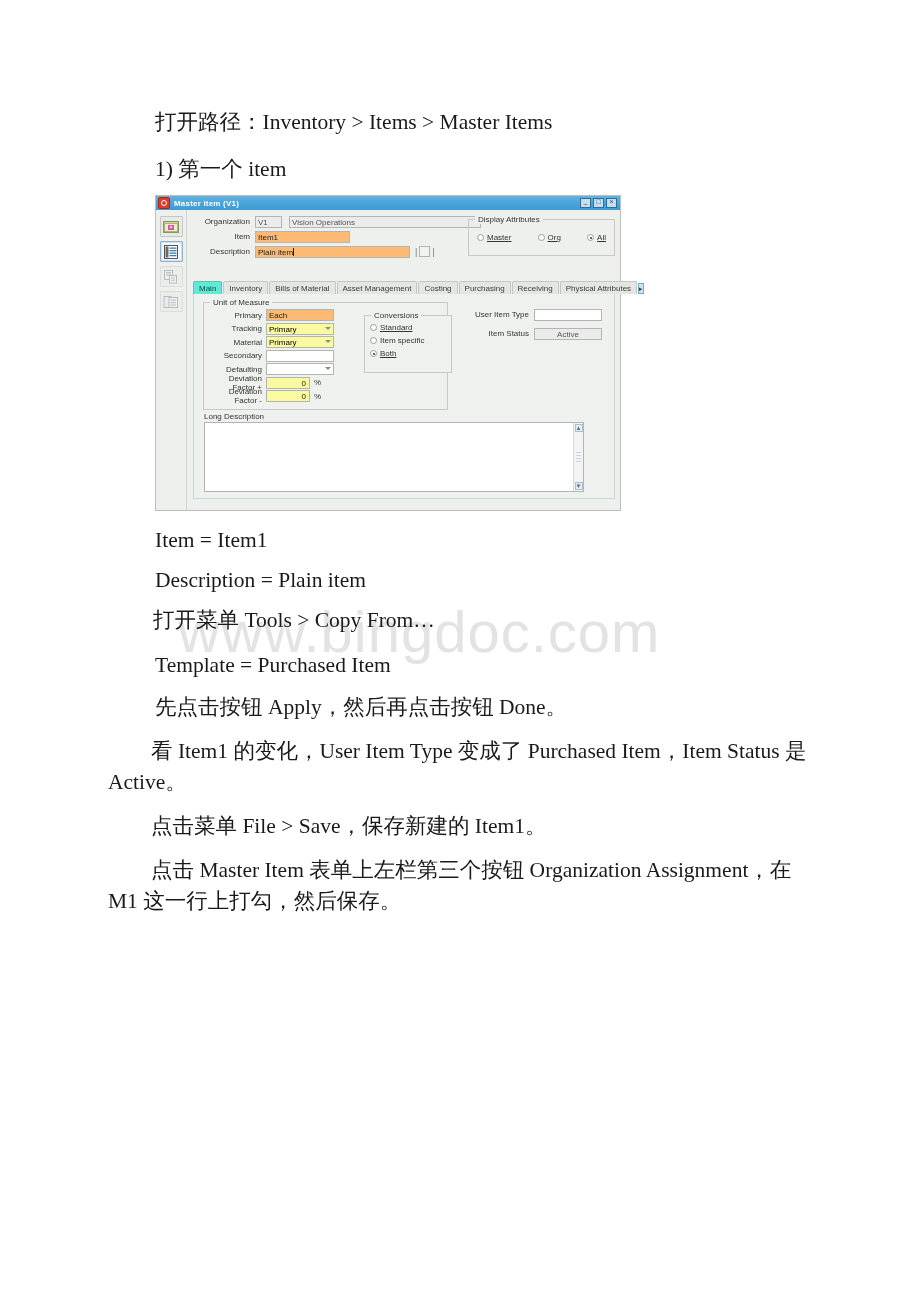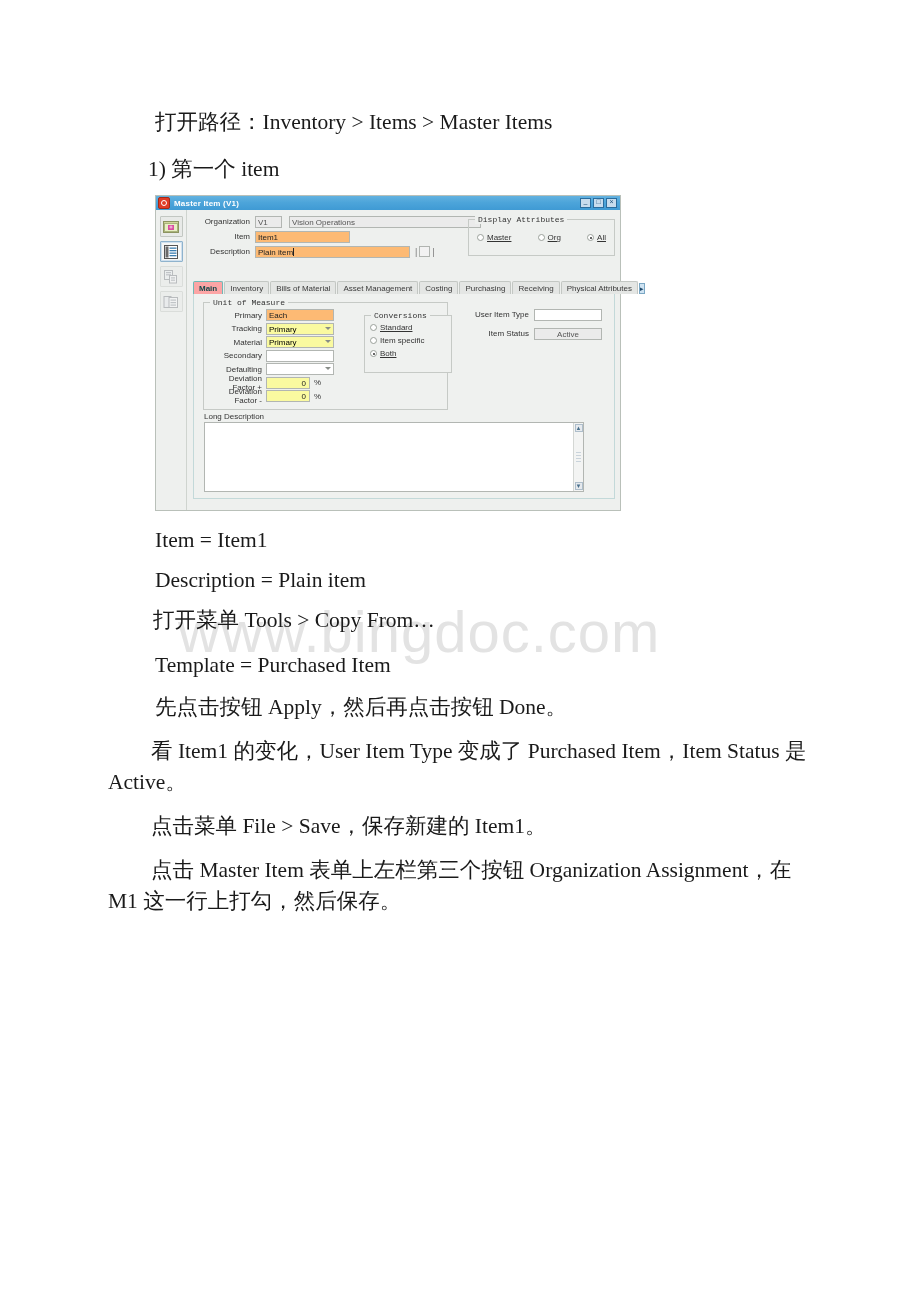--- a/index.html
+++ b/index.html
@@ -222,21 +222,20 @@
     box-sizing: border-box;
     background: transparent;
   }
   .group-title {
     position: absolute;
     top: -5px; left: 6px;
     background: #eef0ee;
     font-size: 8px;
     color: #333333;
     padding: 0 3px;
-    font-family: Liberation Mono, monospace;
   }
   .radio-row {
     display: flex;
     align-items: center;
     height: 100%;
     padding: 0 8px;
     box-sizing: border-box;
     gap: 0;
   }
   .radio-item {
@@ -284,24 +283,24 @@
     border-bottom: none;
     padding: 1px 5px 1px 5px;
     box-sizing: border-box;
     height: 13px;
     line-height: 11px;
     margin-right: 1px;
     border-radius: 2px 2px 0 0;
     white-space: nowrap;
   }
   .tab.active {
-    background: #fca5a5;
+    background: #5eead4;
     border-color: #6fb9b6;
     color: #13484a;
-    font-weight: bold;
+    font-weight: normal;
   }
   .tab-scroll {
     margin-left: auto;
     width: 13px; height: 11px;
     background: #cfe3f2;
     border: 1px solid #7aa7c4;
     box-sizing: border-box;
     font-size: 7px;
     color: #20496b;
     text-align: center;
@@ -467,21 +466,21 @@
   }
 </style>
 </head>
 <body>
 
 <div class="page">
 
   <div class="watermark">www.bingdoc.com</div>
 
   <div class="doc-line" style="left:155px; top:108px;">打开路径：Inventory &gt; Items &gt; Master Items</div>
-  <div class="doc-line" style="left:148px; top:155px;">1) 第一个 item</div>
+  <div class="doc-line" style="left:155px; top:155px;">1) 第一个 item</div>
 
   <div class="app-window">
 
     <div class="titlebar">
       <div class="title-icon"></div>
       <div class="title-text">Master Item (V1)</div>
       <div class="win-btns">
         <div class="win-btn min">
             <span>–</span>
           </div>

